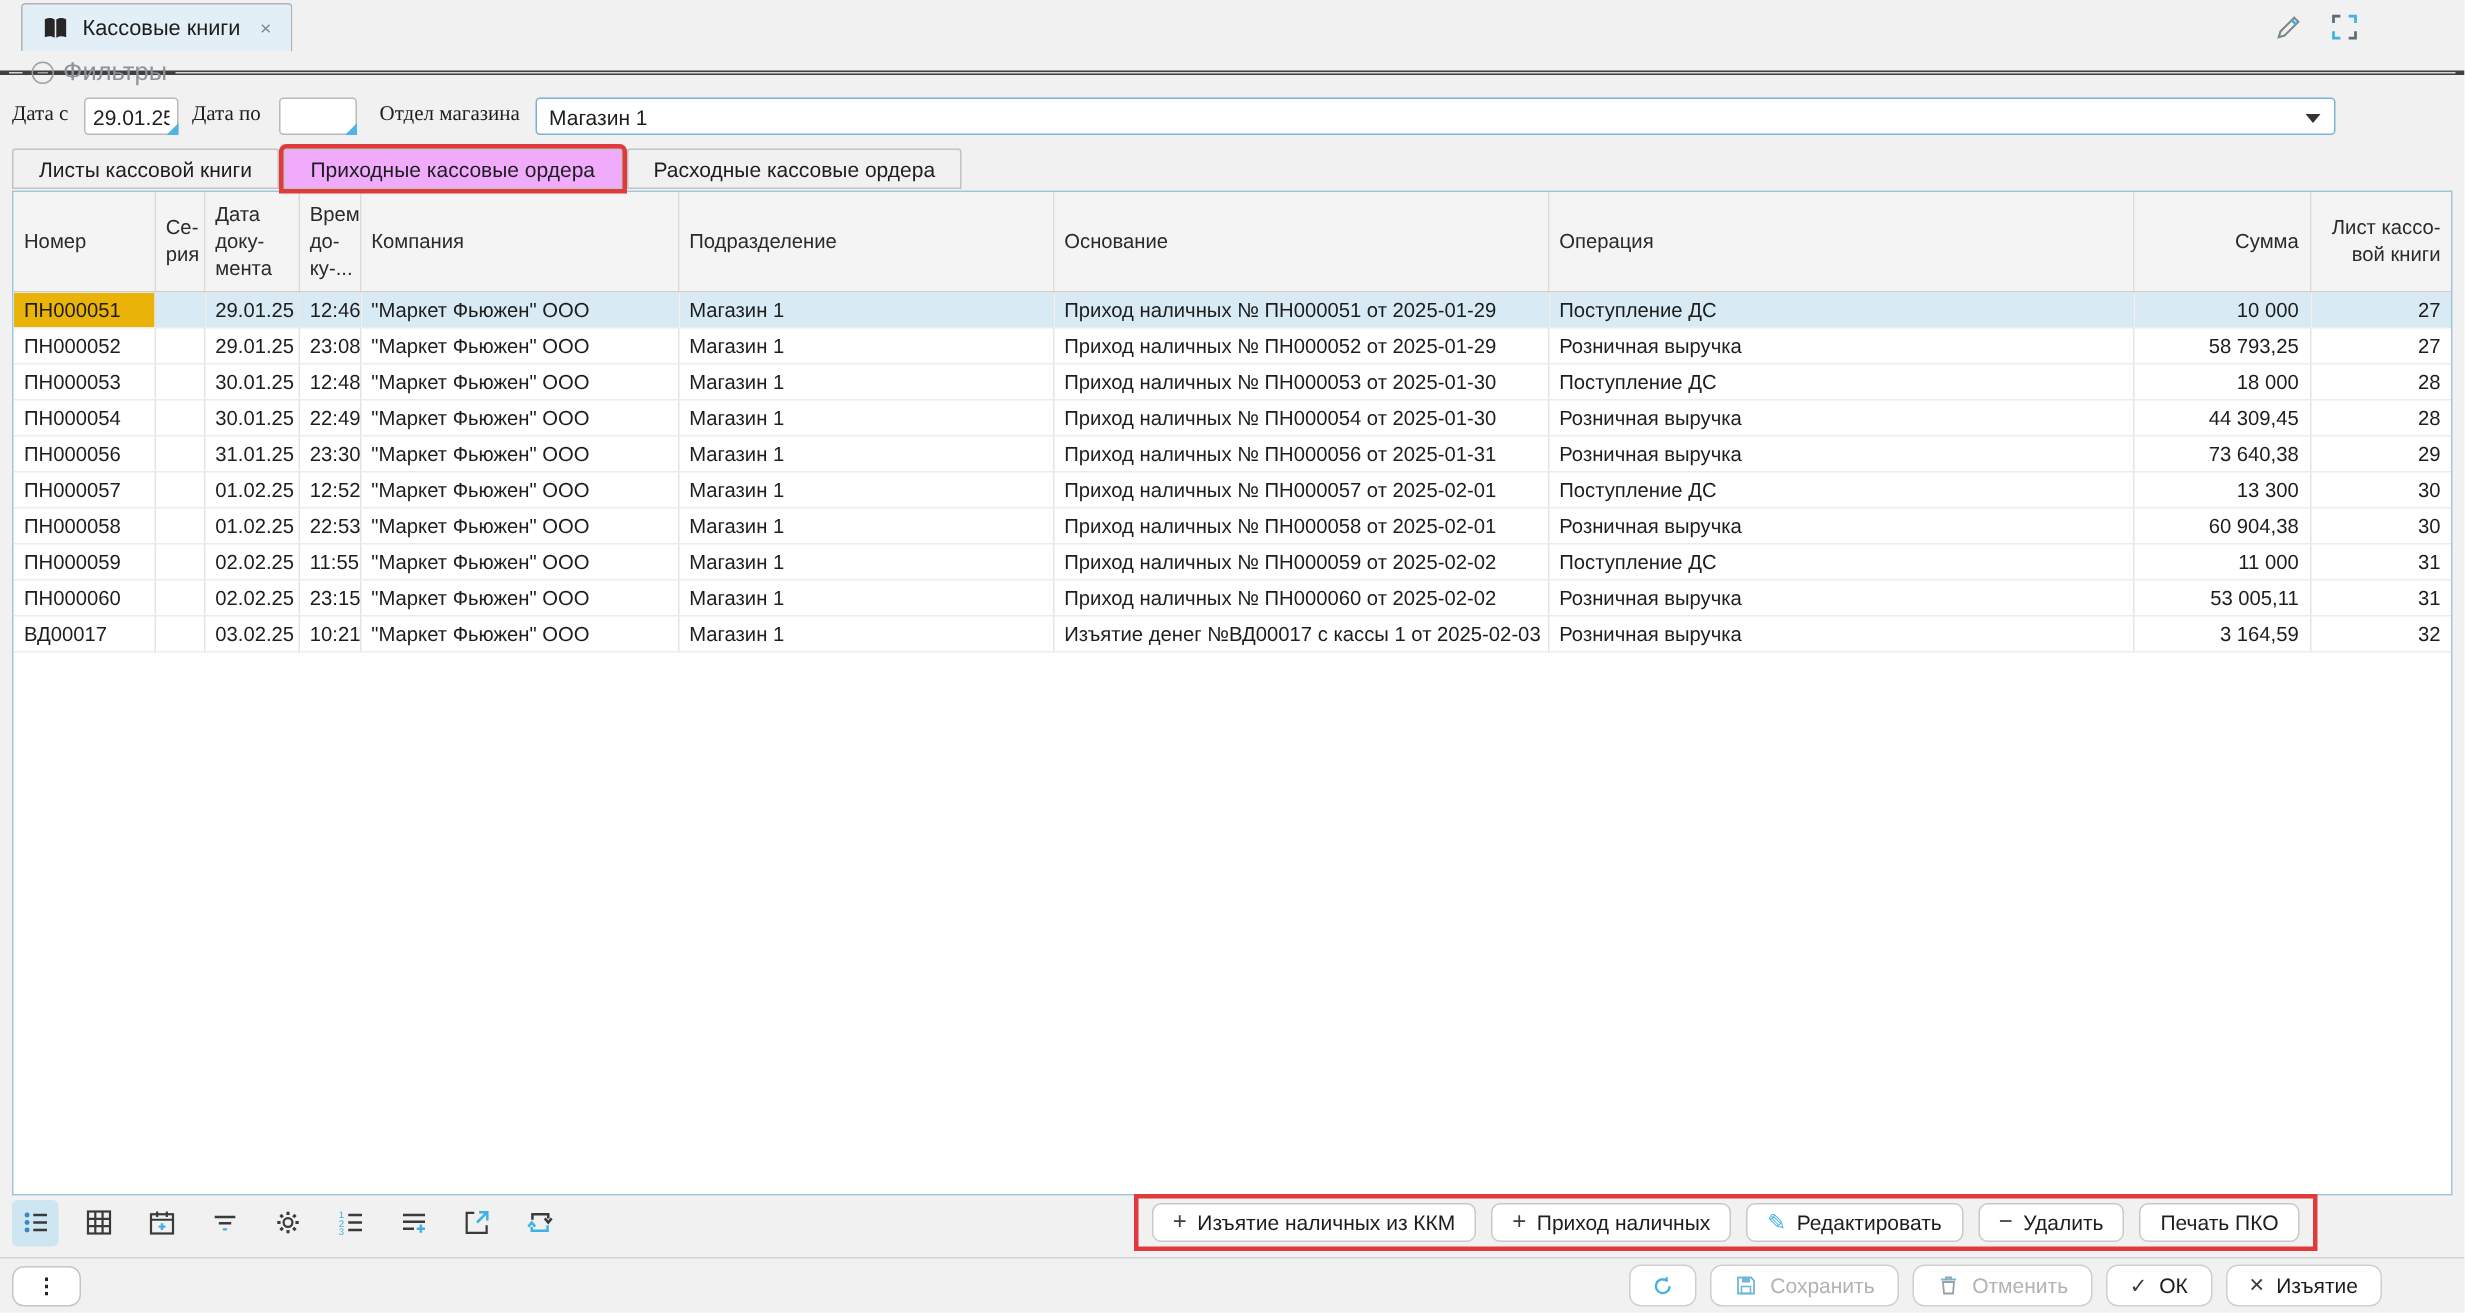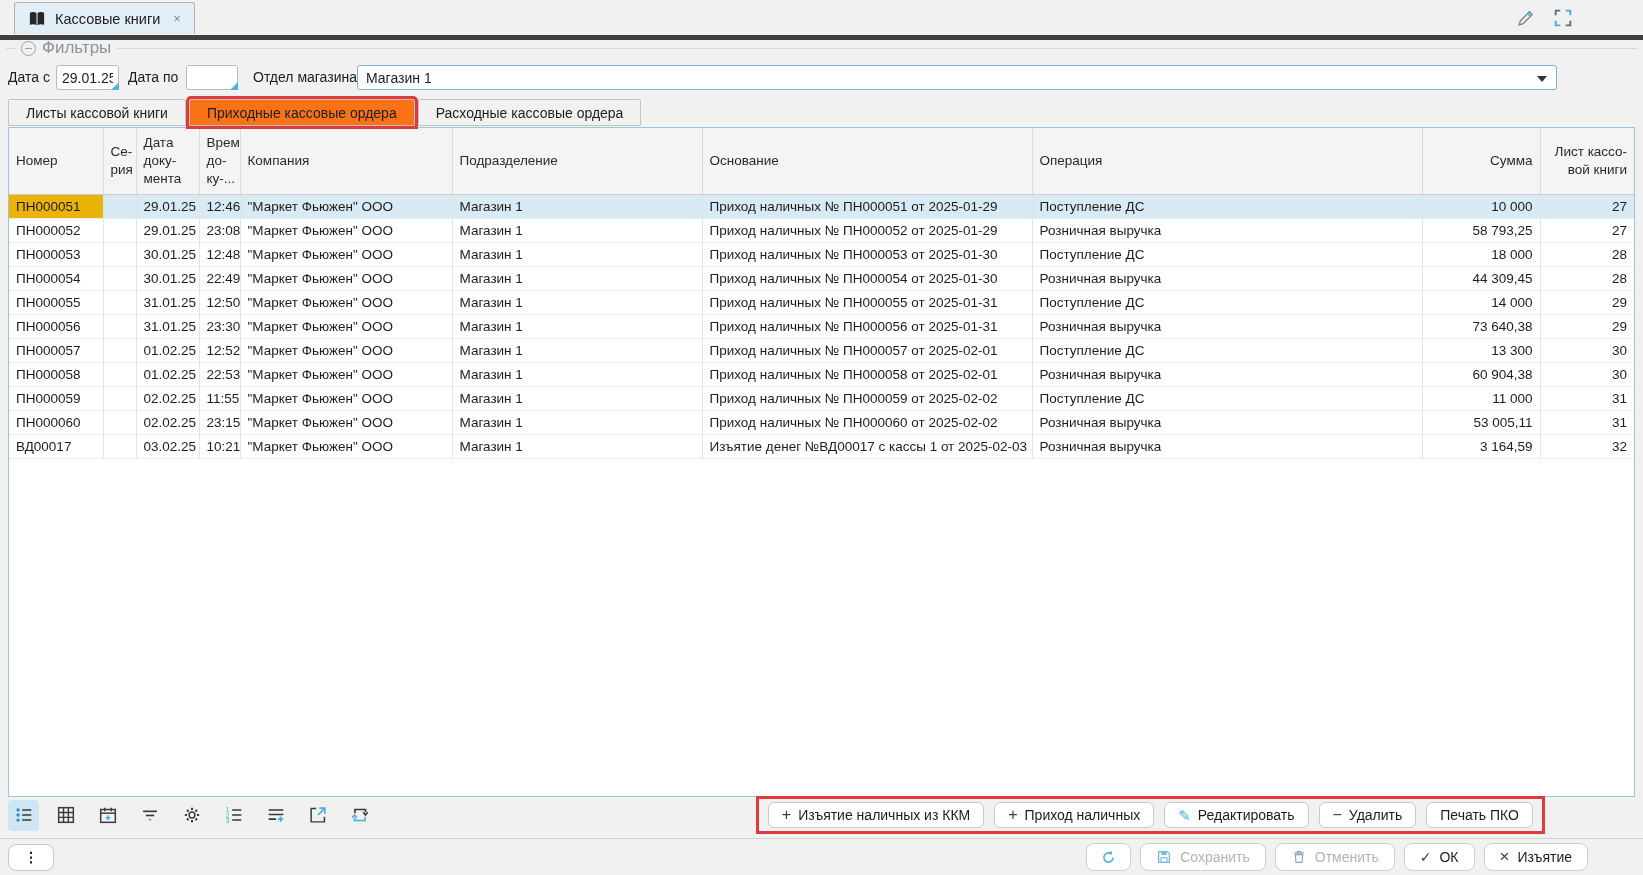--- a/index.html
+++ b/index.html
@@ -5,53 +5,53 @@
   * { margin:0; padding:0; box-sizing:border-box; }
   html,body { width:1643px; height:875px; }
   body {
     position:relative; overflow:hidden;
     background:#f1f1f1; color:#1d1d1d;
     font-family:"Liberation Sans", sans-serif; font-size:14px;
   }
   svg { display:block; }
 
   
-  .tabbar { position:absolute; left:0; top:0; width:100%; height:40px; background:#f1f1f1; border-bottom:5px solid #404040; }
+  .tabbar { position:absolute; left:0; top:0; width:100%; height:50px; background:#f1f1f1; border-bottom:3px solid #404040; }
   .doc-tab {
     position:absolute; left:14px; top:2px; height:32px;
     background:#e2eff6; border:1px solid #b3b3b3; border-bottom:none; border-radius:3px 3px 0 0;
     display:flex; align-items:center; gap:9px; padding:0 13px; font-size:14.5px;
   }
   .doc-tab .close { color:#7a8a92; font-size:13px; margin-left:4px; cursor:default; }
   .top-icons { position:absolute; right:69px; top:7px; display:flex; gap:15px; align-items:center; }
 
   
   .legend { position:absolute; left:6px; right:6px; top:40px; height:16px; display:flex; align-items:center; gap:6px; color:#8d9398; font-size:17px; }
   .legend .seg  { width:9px;  border-top:1px solid #d7d7d7; }
   .legend .fill { flex:1; border-top:1px solid #d7d7d7; }
   .legend .minus-circ { width:15px; height:15px; border:1px solid #9aa0a5; border-radius:50%; position:relative; }
   .legend .minus-circ::after { content:""; position:absolute; left:3px; right:3px; top:6px; border-top:1.5px solid #9aa0a5; }
 
   .filter-row { position:absolute; left:0; top:64px; width:100%; height:30px; }
-  .filter-row .lbl { position:absolute; top:5px; white-space:nowrap; }
+  .filter-row .lbl { position:absolute; top:5px; white-space:nowrap;font-family:Liberation Serif, serif; }
   .txt-input {
     position:absolute; top:1px; height:25px; background:#fff; border:1px solid #b9b9b9; border-radius:3px;
     font-family:inherit; font-size:14px; padding:0 5px; color:#1d1d1d; outline:none;
   }
   .corner { position:absolute; width:0; height:0; border-left:8px solid transparent; border-bottom:8px solid #53b2e0; }
   .combo {
     position:absolute; top:1px; height:25px; background:#fff; border:1px solid #7ab3d4; border-radius:3px;
     display:flex; align-items:center; padding:0 26px 0 8px;
   }
   .combo .arrow { position:absolute; right:9px; top:10px; width:0; height:0; border-left:5px solid transparent; border-right:5px solid transparent; border-top:6px solid #333; }
 
   
   .subtabs { position:absolute; left:8px; top:99px; display:flex; gap:3px; z-index:4; }
   .subtab { height:27px; display:flex; align-items:center; padding:0 17px; background:#f1f1f1; border:1px solid #c2c2c2; border-radius:2px 2px 0 0; white-space:nowrap;text-align:right; }
-  .subtab.active { background:#f97316; }
+  .subtab.active { background:#f0abfc; }
   .subtab.annotated { box-shadow:0 0 0 3px #e03a3d; }
 
   
   .table-wrap { position:absolute; left:8px; top:127px; width:1627px; height:670px; background:#fff; border:1px solid #9fc5d9; overflow:hidden; }
   table { border-collapse:collapse; table-layout:fixed; width:100%; font-size:13.5px; }
   thead th {
     height:66px; background:#f4f4f4; font-weight:400; text-align:left; vertical-align:middle;
     padding:3px 7px; border-right:1px solid #dadada; border-bottom:1px solid #cdcdcd; line-height:1.3; overflow:hidden; color:#2a2a2a;
   }
   thead th.num { text-align:right; }
@@ -225,32 +225,20 @@
           <td>30.01.25</td>
           <td>22:49</td>
           <td>"Маркет Фьюжен" ООО</td>
           <td>Магазин 1</td>
           <td>Приход наличных № ПН000054 от 2025-01-30</td>
           <td>Розничная выручка</td>
           <td>44 309,45</td>
           <td>28</td>
         </tr>
         <tr>
-          <td>ПН000055</td>
-          <td></td>
-          <td>31.01.25</td>
-          <td>12:50</td>
-          <td>"Маркет Фьюжен" ООО</td>
-          <td>Магазин 1</td>
-          <td>Приход наличных № ПН000055 от 2025-01-31</td>
-          <td>Поступление ДС</td>
-          <td>14 000</td>
-          <td>29</td>
-        </tr>
-        <tr>
           <td>ПН000056</td>
           <td></td>
           <td>31.01.25</td>
           <td>23:30</td>
           <td>"Маркет Фьюжен" ООО</td>
           <td>Магазин 1</td>
           <td>Приход наличных № ПН000056 от 2025-01-31</td>
           <td>Розничная выручка</td>
           <td>73 640,38</td>
           <td>29</td>

